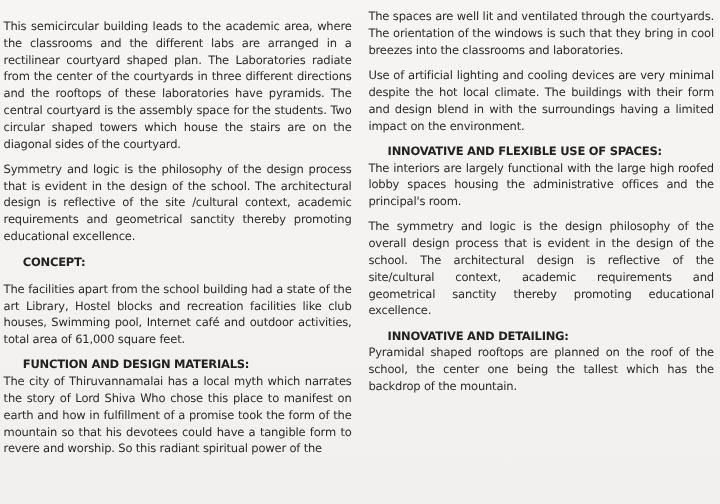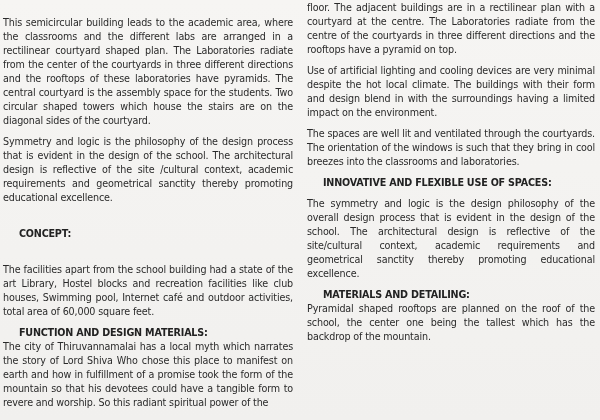--- a/index.html
+++ b/index.html
@@ -28,49 +28,49 @@
     .col-left { left: 3px; top: 16px; }
     .col-right { left: 307px; top: 1px; width: 288px; }
     p {
       margin: 0;
       font-size: 9.6px;
       line-height: 14px;
       text-align: justify;
       letter-spacing: -0.15px;
     }
     .gap { margin-top: 7px; }
-    .gap-lg { margin-top: 22px; }
+    .gap-lg { margin-top: 8px; }
     h3 {
       margin: 0;
       font-size: 9.6px;
       line-height: 14px;
       font-weight: bold;
       color: #222;
       letter-spacing: -0.2px;
       padding-left: 16px;
     }
   </style>
 </head>
 <body>
 
 <div class="page">
 
   <div class="col col-left">
     <p>This semicircular building leads to the academic area, where the classrooms and the different labs are arranged in a rectilinear courtyard shaped plan. The Laboratories radiate from the center of the courtyards in three different directions and the rooftops of these laboratories have pyramids. The central courtyard is the assembly space for the students. Two circular shaped towers which house the stairs are on the diagonal sides of the courtyard.</p>
     <p class="gap">Symmetry and logic is the philosophy of the design process that is evident in the design of the school. The architectural design is reflective of the site /cultural context, academic requirements and geometrical sanctity thereby promoting educational excellence.</p>
     <h3 class="gap-lg">CONCEPT:</h3>
-    <p class="gap-lg">The facilities apart from the school building had a state of the art Library, Hostel blocks and recreation facilities like club houses, Swimming pool, Internet café and outdoor activities, total area of 60,000 square feet.</p>
+    <p class="gap-lg">The facilities apart from the school building had a state of the art Library, Hostel blocks and recreation facilities like club houses, Swimming pool, Internet café and outdoor activities, total area of 61,000 square feet.</p>
     <h3 class="gap">FUNCTION AND DESIGN MATERIALS:</h3>
     <p>The city of Thiruvannamalai has a local myth which narrates the story of Lord Shiva Who chose this place to manifest on earth and how in fulfillment of a promise took the form of the mountain so that his devotees could have a tangible form to revere and worship. So this radiant spiritual power of the</p>
 
   </div>
 
   <div class="col col-right">
-    <p>floor. The adjacent buildings are in a rectilinear plan with a courtyard at the centre. The Laboratories radiate from the centre of the courtyards in three different directions and the rooftops have a pyramid on top.</p>
+    <p class="gap">The spaces are well lit and ventilated through the courtyards. The orientation of the windows is such that they bring in cool breezes into the classrooms and laboratories.</p>
     <p class="gap">Use of artificial lighting and cooling devices are very minimal despite the hot local climate. The buildings with their form and design blend in with the surroundings having a limited impact on the environment.</p>
-    <p class="gap">The spaces are well lit and ventilated through the courtyards. The orientation of the windows is such that they bring in cool breezes into the classrooms and laboratories.</p>
     <h3 class="gap">INNOVATIVE AND FLEXIBLE USE OF SPACES:</h3>
+    <p>The interiors are largely functional with the large high roofed lobby spaces housing the administrative offices and the principal's room.</p>
     <p class="gap">The symmetry and logic is the design philosophy of the overall design process that is evident in the design of the school. The architectural design is reflective of the site/cultural context, academic requirements and geometrical sanctity thereby promoting educational excellence.</p>
-    <h3 class="gap">MATERIALS AND DETAILING:</h3>
+    <h3 class="gap">INNOVATIVE AND DETAILING:</h3>
     <p>Pyramidal shaped rooftops are planned on the roof of the school, the center one being the tallest which has the backdrop of the mountain.</p>
   </div>
 
 </div>
 
 </body></html>

